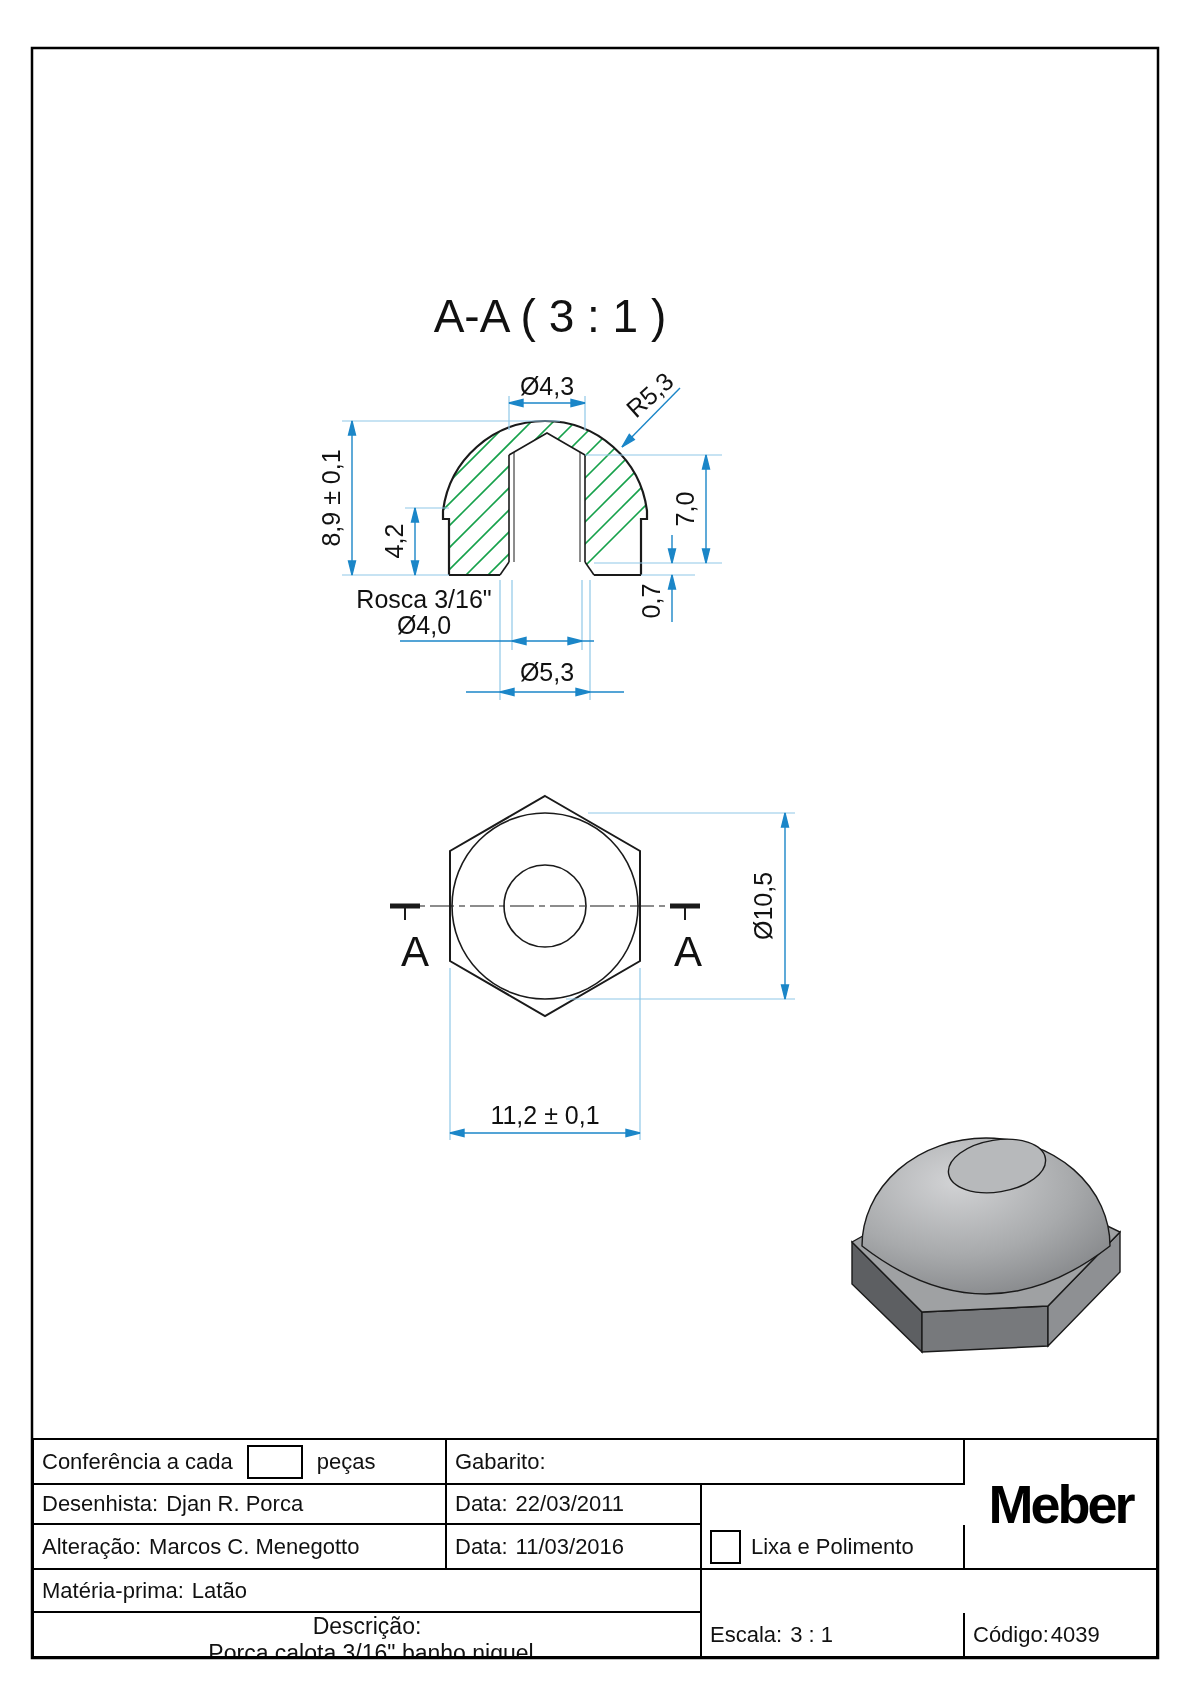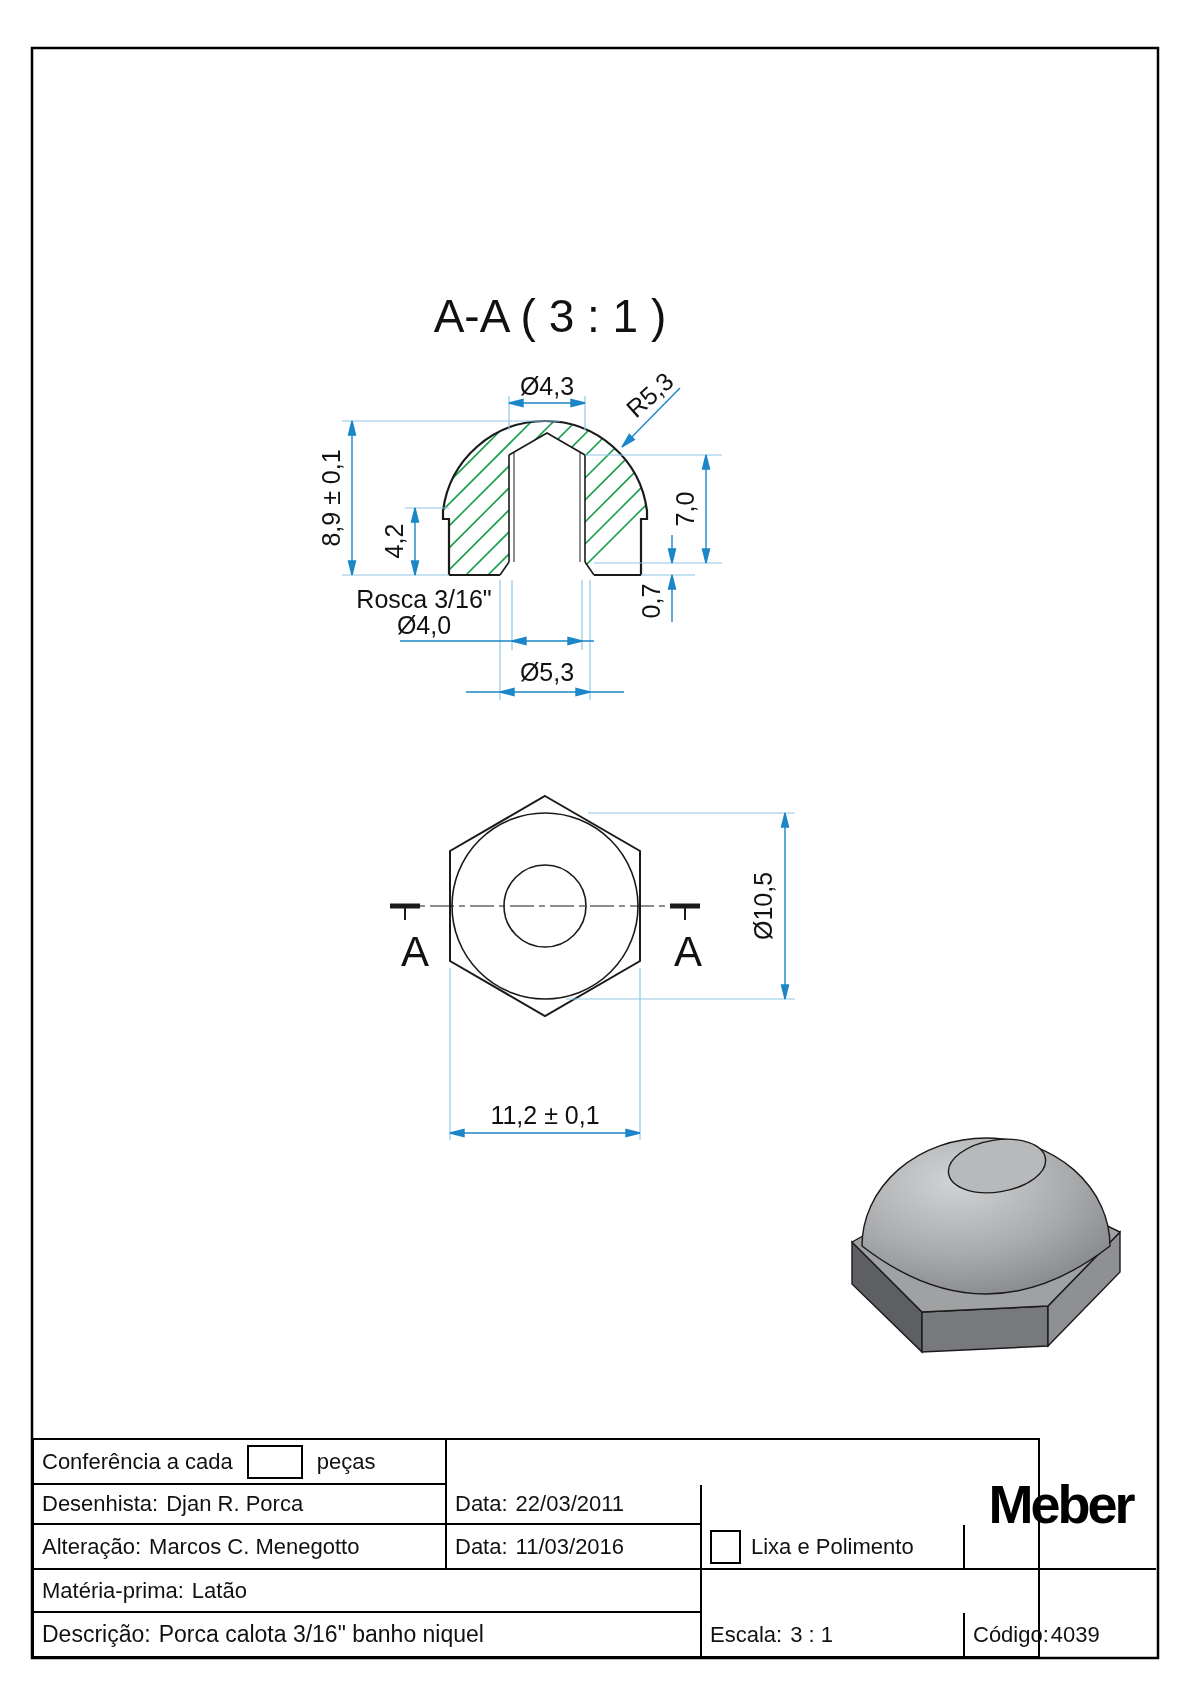--- a/index.html
+++ b/index.html
@@ -1,32 +1,32 @@
 <!DOCTYPE html>
 <html><head>
 <meta charset="utf-8">
 <style>
   html,body{margin:0;padding:0;background:#ffffff;}
   body{width:1190px;height:1684px;position:relative;font-family:"Liberation Sans",sans-serif;}
   #stage{position:absolute;left:0;top:0;width:1190px;height:1684px;}
   svg text{font-family:"Liberation Sans",sans-serif;fill:#111;}
 
   
-  .tb{position:absolute;left:32px;top:1438px;width:1008px;height:220px;border:2px solid #000;box-sizing:border-box;background:#fff;}
+  .tb{position:absolute;left:32px;top:1438px;width:1126px;height:220px;border:2px solid #000;box-sizing:border-box;background:#fff;}
   .cell{position:absolute;box-sizing:border-box;display:flex;align-items:center;font-size:22px;color:#111;padding-left:8px;white-space:nowrap;overflow:hidden;}
   .br{border-right:2px solid #000;}
   .bb{border-bottom:2px solid #000;}
   .lbl{margin-right:8px;}
   .lbl.tight{margin-right:2px;}
   .chk{display:inline-block;border:2px solid #000;background:#fff;flex:none;}
   .chk.big{width:52px;height:30px;margin:0 14px;}
   .chk.small{width:27px;height:30px;margin-right:10px;}
   .meber{justify-content:center;padding-left:0;font-weight:bold;font-size:54px;letter-spacing:-3px;color:#000;}
   .note{justify-content:center;padding-left:0;font-size:15px;}
-  .desc{font-size:23px;}
+  .desc{font-size:23px;flex-direction:column;}
 </style>
 </head>
 <body>
 
 <svg id="stage" viewBox="0 0 1190 1684" xmlns="http://www.w3.org/2000/svg">
   <defs>
     <clipPath id="sectionClip">
       <path d="M449,575 L449,519 L443,519 L443,511 A102.8,102.8 0 0 1 647,511 L647,519 L641,519 L641,575 Z"></path>
     </clipPath>
     <radialGradient id="domeGrad" cx="0.38" cy="0.28" r="0.85">
@@ -166,20 +166,23 @@
   </g>
 </svg>
 
 <div class="tb">
 
   <div class="cell br bb" style="left:0;top:0;width:413px;height:45px;">
     <span>Conferência a cada</span>
     <span class="chk big"></span>
     <span>peças</span>
   </div>
+  <div class="cell br bb" style="left:413px;top:0;width:518px;height:45px;">
+    <span>Gabarito:</span>
+  </div>
   <div class="cell bb meber" style="left:931px;top:0;width:191px;height:130px;">
     <span>Meber</span>
   </div>
 
   <div class="cell br bb" style="left:0;top:45px;width:413px;height:40px;">
     <span class="lbl">Desenhista:</span>
     <span>Djan R. Porca</span>
   </div>
   <div class="cell br bb" style="left:413px;top:45px;width:255px;height:40px;">
     <span class="lbl">Data:</span>

